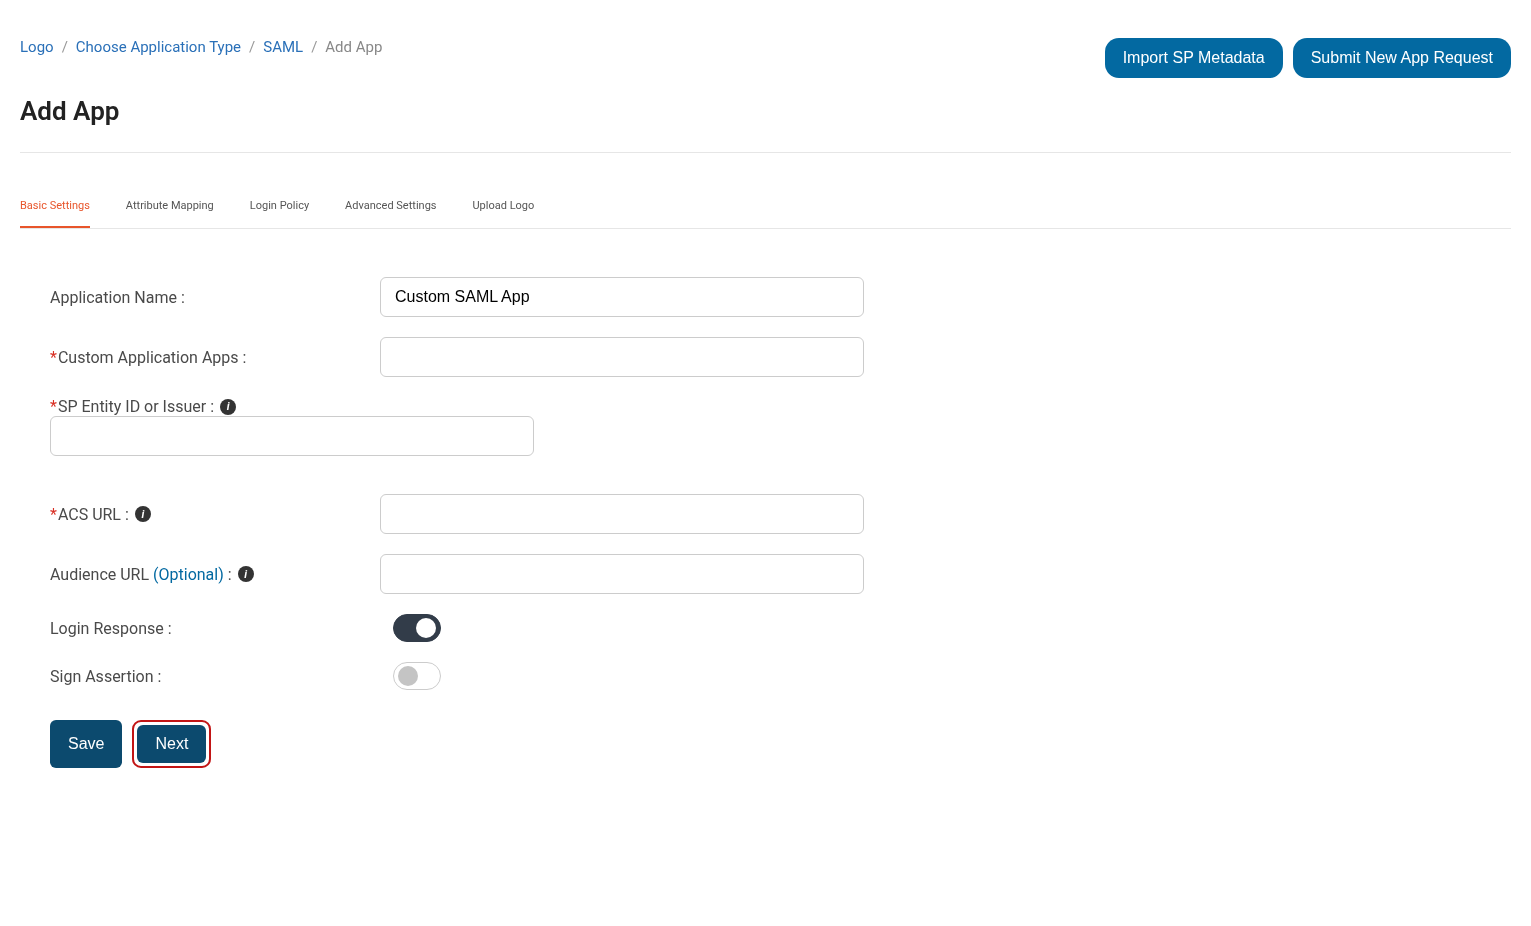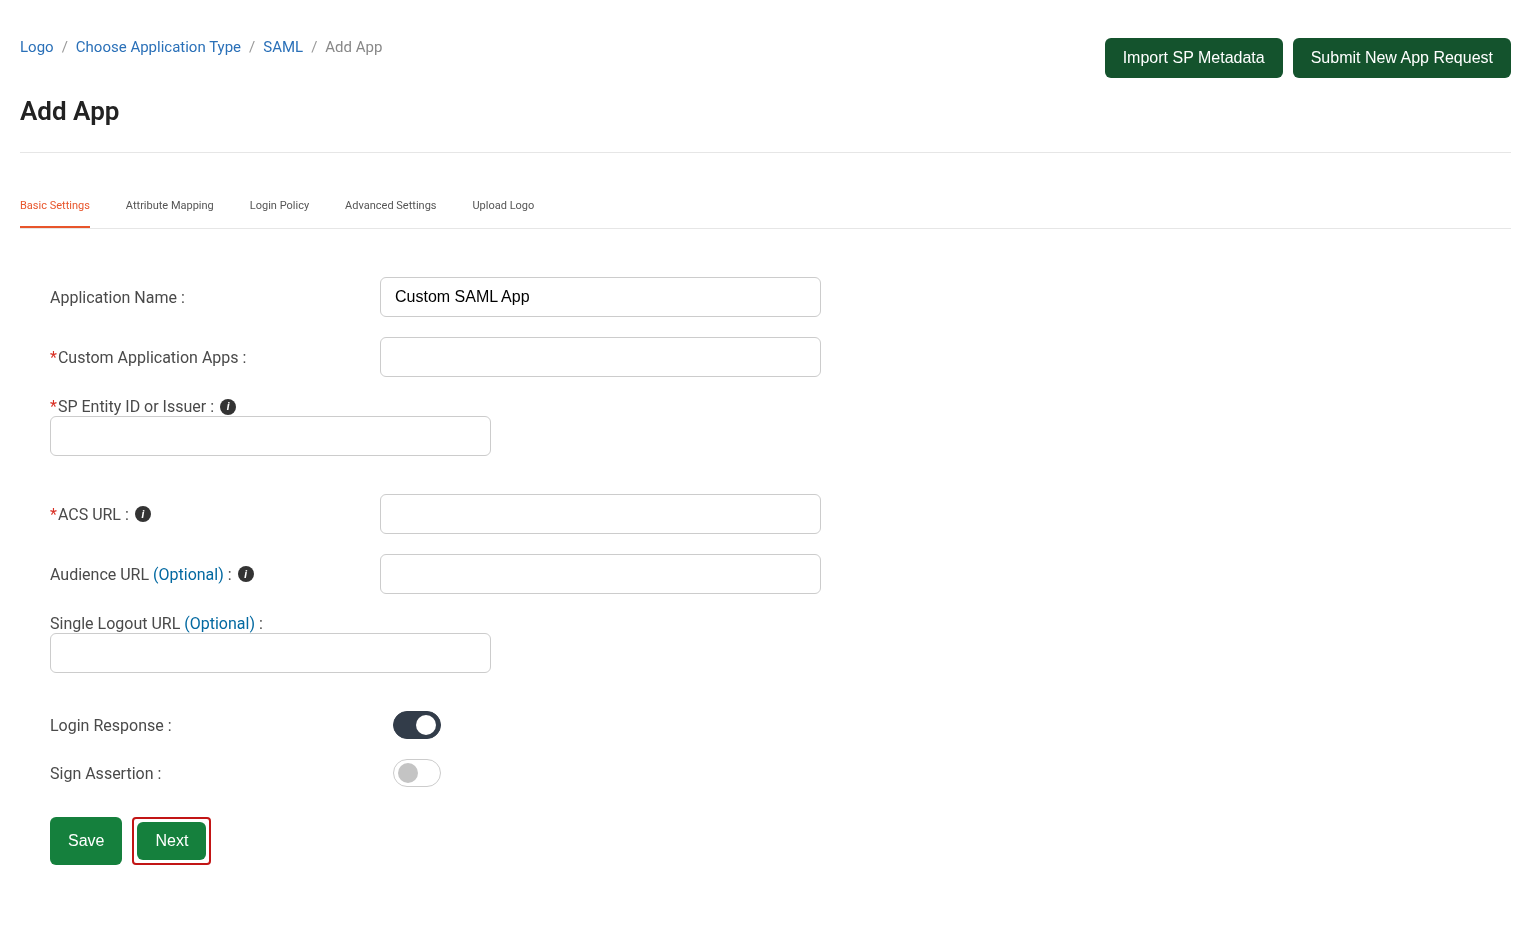--- a/index.html
+++ b/index.html
@@ -36,24 +36,24 @@
   }
   .breadcrumb .current {
     color: #888;
   }
   .hdr-buttons {
     display: flex;
     gap: 10px;
     padding-top: 18px;
   }
   .btn-primary {
-    background: #14532d;
+    background: #0369a1;
     color: #fff;
     border: none;
-    border-radius: 6px;
+    border-radius: 14px;
     padding: 11px 18px;
     font-size: 16px;
     cursor: pointer;
   }
   .page-title {
     margin: 18px 0 26px 0;
     font-size: 26px;
     font-weight: 600;
     color: #222;
   }
@@ -109,21 +109,21 @@
     border-radius: 50%;
     background: #333;
     color: #fff;
     font-size: 11px;
     font-weight: bold;
     font-style: italic;
     margin-left: 2px;
     cursor: help;
   }
   .form-input {
-    width: 441px;
+    width: 484px;
     height: 40px;
     border: 1px solid #ccc;
     border-radius: 6px;
     padding: 8px 14px;
     font-size: 16px;
   }
   .form-row.gap-extra { margin-bottom: 38px; flex-direction: column; }
   .toggle {
     position: relative;
     width: 48px;
@@ -154,31 +154,31 @@
   .toggle.off .knob {
     left: 4px;
     background: #c4c4c4;
   }
   .actions {
     display: flex;
     gap: 10px;
     margin-top: 30px;
   }
   .btn-save, .btn-next {
-    background: #15803d;
+    background: #0c4a6e;
     color: #fff;
     border: none;
     border-radius: 6px;
     padding: 10px 18px;
     font-size: 16px;
     cursor: pointer;
   }
   .next-wrap {
     border: 2px solid #c21515;
-    border-radius: 4px;
+    border-radius: 9px;
     padding: 3px;
     display: inline-flex;
   }
 </style>
 </head>
 <body>
 
 <div class="page">
   <div class="top-row">
     <div class="breadcrumb">
@@ -243,29 +243,20 @@
       <div class="form-label">
         <span>
           <span>Audience URL</span>
           <span class="optional">(Optional)</span><span> :</span>
         </span>
         <span class="info-icon">i</span>
       </div>
       <input class="form-input" type="text" value="" style="">
     </div>
 
-    <div class="form-row gap-extra">
-      <div class="form-label">
-        <span>
-          <span>Single Logout URL</span>
-          <span class="optional">(Optional)</span><span> :</span>
-        </span>
-      </div>
-      <input class="form-input" type="text" value="" style="">
-    </div>
 
     <div class="form-row">
       <div class="form-label">
         <span>Login Response :</span>
       </div>
       <div class="toggle on">
         <div class="knob"></div>
       </div>
     </div>
 

